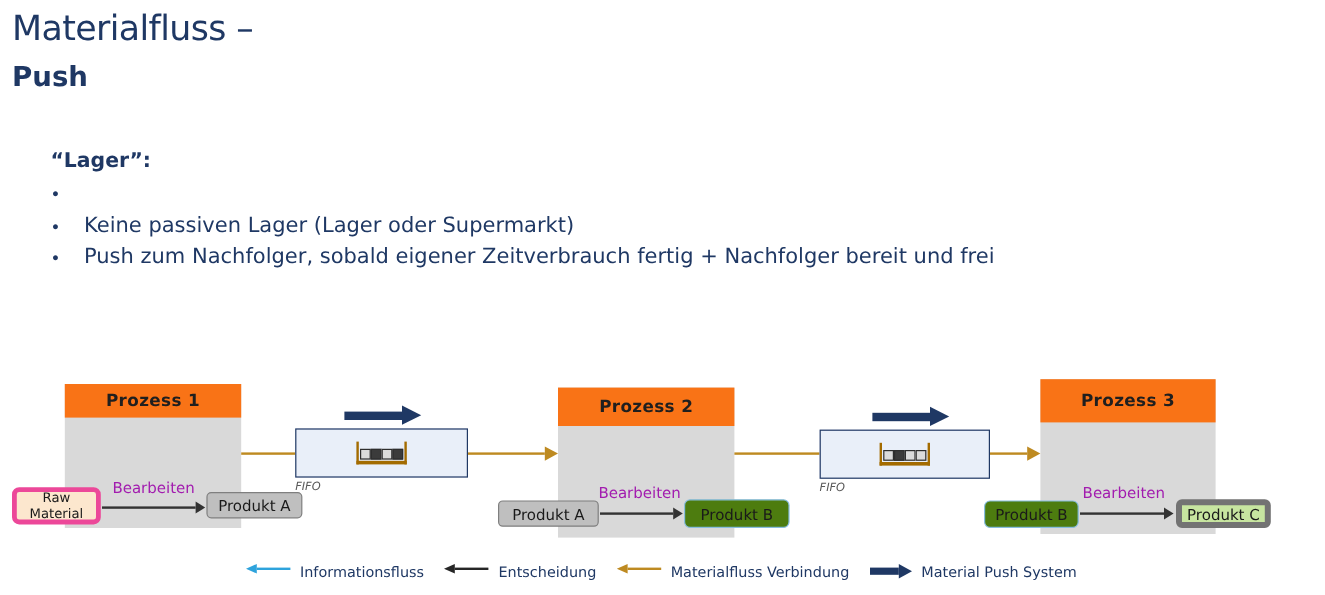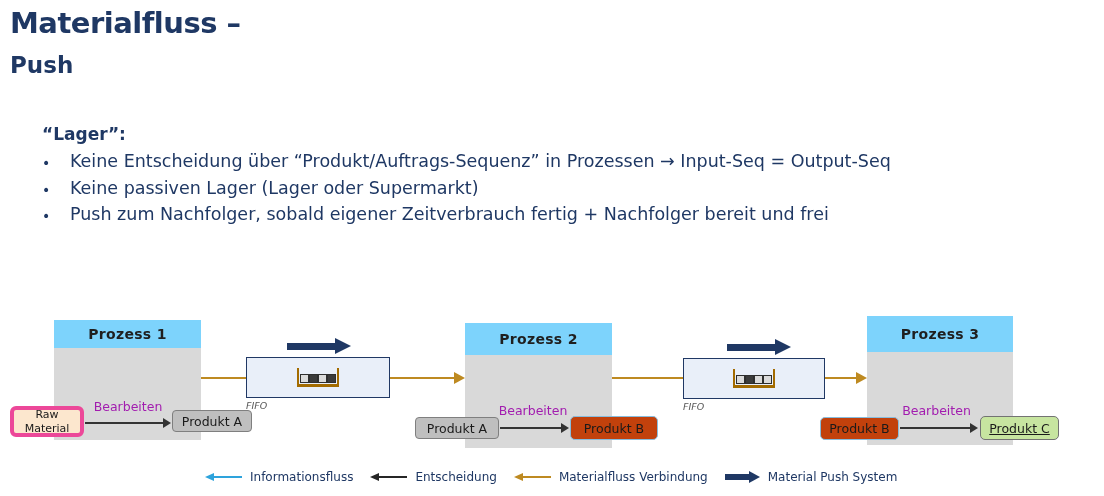--- a/index.html
+++ b/index.html
@@ -1,30 +1,30 @@
 <!DOCTYPE html>
 <html><head>
 <meta charset="utf-8">
 <style>
   html,body{margin:0;padding:0;background:#fff;}
   #canvas{
     position:relative;width:1104px;height:496px;background:#ffffff;overflow:hidden;
     font-family:"DejaVu Sans","Liberation Sans",sans-serif;
   }
   
-  .title1{position:absolute;left:10px;top:6px;font-size:29px;font-weight:bold;color:#1F3864;letter-spacing:-0.5px;}
+  .title1{position:absolute;left:10px;top:6px;font-size:29px;font-weight:normal;color:#1F3864;letter-spacing:-0.5px;}
   .title2{position:absolute;left:10px;top:52px;font-size:23px;font-weight:bold;color:#1F3864;}
   
   .bullets{position:absolute;left:42px;top:124px;width:1060px;color:#1F3864;}
   .bullets .bhead{font-size:17px;font-weight:bold;margin-bottom:5px;}
   .brow{display:flex;font-size:17.5px;line-height:24.5px;}
   .bdot{width:28px;flex:0 0 28px;font-size:14px;padding-top:2px;}
   
   .proc{position:absolute;background:#D9D9D9;}
-  .proc-head{background:#7dd3fc;display:flex;align-items:center;justify-content:center;
+  .proc-head{background:#f97316;display:flex;align-items:center;justify-content:center;
              font-size:14px;font-weight:bold;color:#1f1f1f;letter-spacing:0.3px;}
   
   .fifo-box{position:absolute;background:#E9EFF9;border:1.5px solid #203864;
             display:flex;align-items:center;justify-content:center;}
   .tray{display:flex;align-items:flex-end;gap:0;
         border-left:2px solid #A36B00;border-right:2px solid #A36B00;border-bottom:3px solid #A36B00;
         height:15px;padding:0 1px 1px 1px;}
   .sq{width:9px;height:9px;border:1px solid #2e2e2e;box-sizing:border-box;display:inline-block;}
   .sq.light{background:#DBDBDB;}
   .sq.dark{background:#3b3b3b;}
@@ -34,28 +34,28 @@
   .parrow .shaft{width:48px;height:7px;background:#1F3864;}
   .parrow .head{width:0;height:0;border-left:16px solid #1F3864;border-top:8px solid transparent;border-bottom:8px solid transparent;}
   
   .oline{position:absolute;height:2px;background:#BE8A21;}
   .ohead{position:absolute;width:0;height:0;border-left:11px solid #BE8A21;border-top:6px solid transparent;border-bottom:6px solid transparent;}
   
   .pbox{position:absolute;display:flex;align-items:center;justify-content:center;
         font-size:12.5px;color:#1a1a1a;box-sizing:border-box;text-align:center;}
   .pbox.raw{background:#FCE7CE;border:4px solid #ec4899;border-radius:6px;font-size:11px;line-height:1.2;padding:0 4px;}
   .pbox.gray{background:#BFBFBF;border:1px solid #7F7F7F;border-radius:4px;}
-  .pbox.cyan{background:#c2410c;border:1px solid #87BDDE;border-radius:5px;}
-  .pbox.green{background:#C7E5A0;border:1px solid #737373;border-radius:5px;text-decoration:underline;}
+  .pbox.cyan{background:#4d7c0f;border:1px solid #87BDDE;border-radius:5px;}
+  .pbox.green{background:#C7E5A0;border:5px solid #737373;border-radius:5px;}
   .blabel{position:absolute;font-size:12.5px;color:#a21caf;text-align:center;}
   .barrow-line{position:absolute;height:2px;background:#333;}
   .barrow-head{position:absolute;width:0;height:0;border-left:8px solid #333;border-top:5px solid transparent;border-bottom:5px solid transparent;}
   
   .legend{position:absolute;left:205px;top:470px;display:flex;align-items:center;gap:17px;}
-  .litem{display:flex;align-items:center;gap:8px;}
+  .litem{display:flex;align-items:flex-start;gap:8px;}
   .llabel{font-size:12px;color:#1F3864;white-space:nowrap;}
   .arrow-left{display:flex;align-items:center;}
   .arrow-left .line{width:28px;height:2px;}
   .arrow-left .head{width:0;height:0;border-top:4.5px solid transparent;border-bottom:4.5px solid transparent;border-right-width:9px;border-right-style:solid;}
   .cyan-a .line{background:#2EA3DC;} .cyan-a .head{border-right-color:#2EA3DC;}
   .black-a .line{background:#262626;} .black-a .head{border-right-color:#262626;}
   .orange-a .line{background:#BE8A21;} .orange-a .head{border-right-color:#BE8A21;}
   .arrow-right-thick{display:flex;align-items:center;}
   .arrow-right-thick .shaft{width:24px;height:6px;background:#1F3864;}
   .arrow-right-thick .head{width:0;height:0;border-left:11px solid #1F3864;border-top:6.5px solid transparent;border-bottom:6.5px solid transparent;}
@@ -65,21 +65,20 @@
 
 <div id="canvas">
 
   <div class="title1">Materialfluss –</div>
   <div class="title2">Push</div>
 
   <div class="bullets">
     <div class="bhead">“Lager”:</div>
     <div class="brow">
       <span class="bdot">•</span>
-      <span>Keine Entscheidung über “Produkt/Auftrags-Sequenz” in Prozessen → Input-Seq = Output-Seq</span>
     </div>
     <div class="brow">
       <span class="bdot">•</span>
       <span>Keine passiven Lager (Lager oder Supermarkt)</span>
     </div>
     <div class="brow">
       <span class="bdot">•</span>
       <span>Push zum Nachfolger, sobald eigener Zeitverbrauch fertig + Nachfolger bereit und frei</span>
     </div>
   </div>

